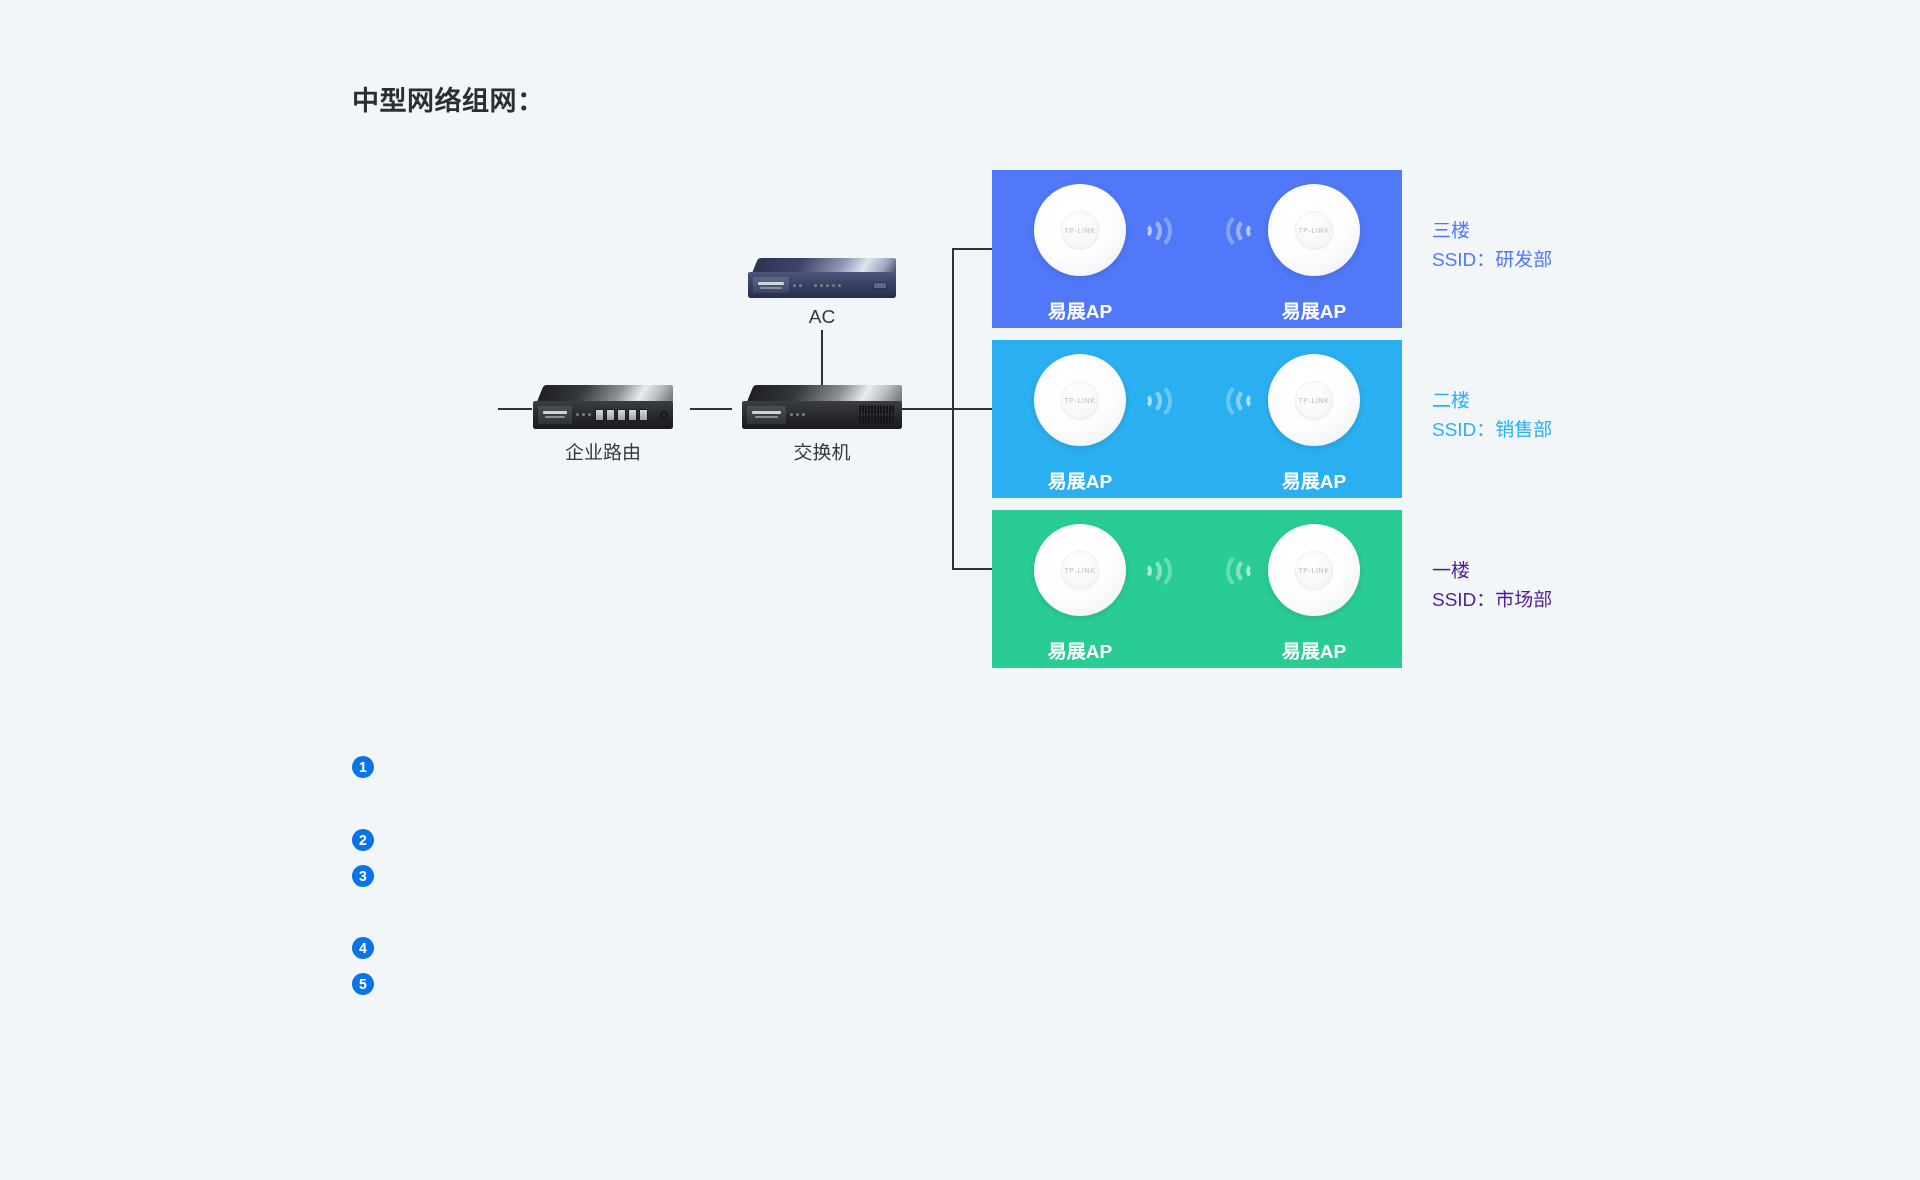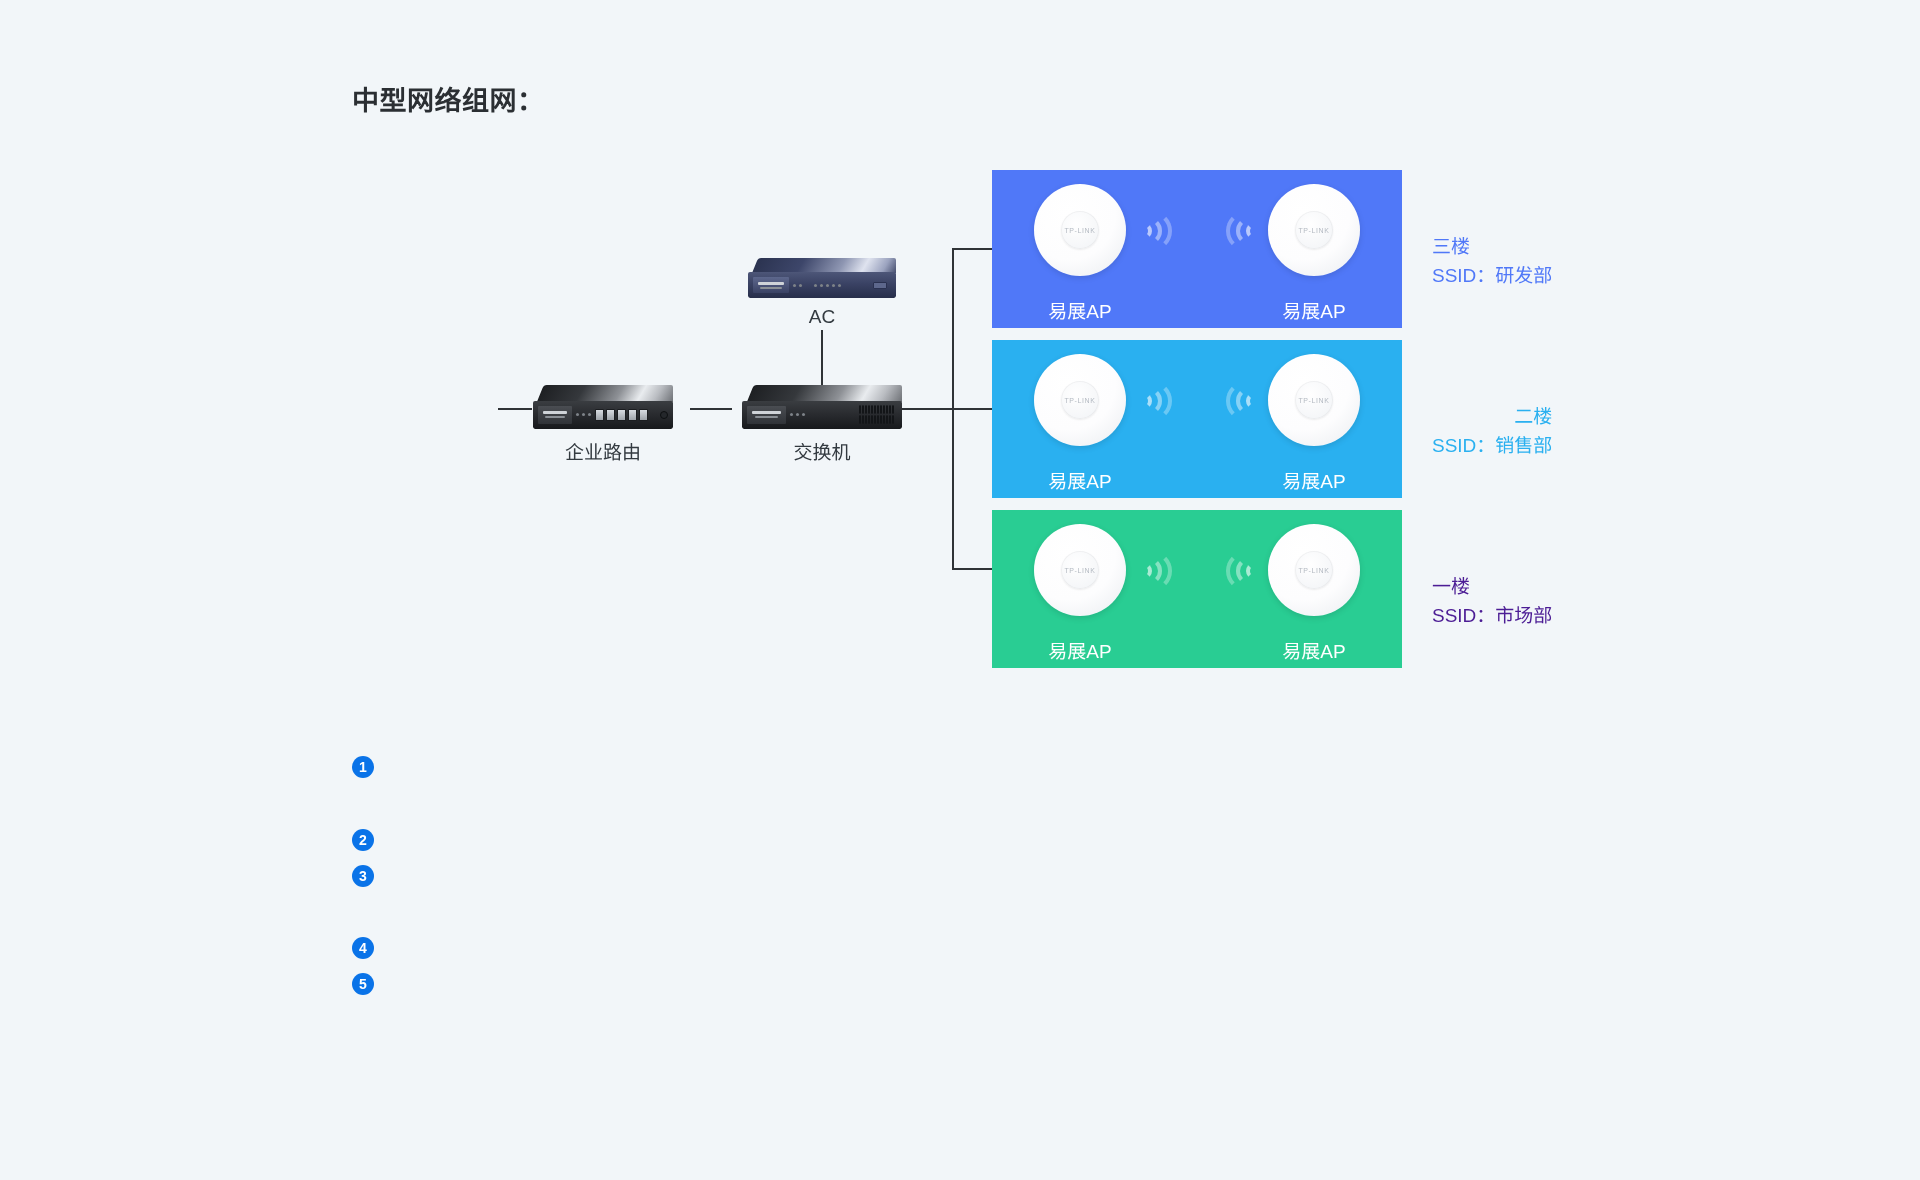--- a/index.html
+++ b/index.html
@@ -218,21 +218,21 @@
   }
 
   .ap-caption {
     position: absolute;
     top: 112px;
     left: 50%;
     transform: translateX(-50%);
     white-space: nowrap;
     color: #ffffff;
     font-size: 19px;
-    font-weight: 400;
+    font-weight: 700;
   }
 
   
   .waves {
     position: absolute;
     top: 38px;
     width: 44px;
     height: 46px;
   }
   .waves span {
@@ -258,24 +258,23 @@
   .waves.left span:nth-child(2) { right: 0px; }
   .waves.left span:nth-child(3) { right: -2px; }
 
   
   .floor-tag {
     position: absolute;
     left: 1432px;
     white-space: nowrap;
     font-size: 19px;
     line-height: 1.55;
-    margin-top: 16px;
   }
   #tag-3 { top: 216px; color: #5078f8; }
-  #tag-2 { top: 386px; color: #2ab0f0; text-align: right; }
+  #tag-2 { top: 386px; color: #2ab0f0; }
   #tag-1 { top: 556px; color: #29cd93; }
 
   
   #steps {
     position: absolute;
     left: 352px;
     top: 756px;
     width: 1200px;
   }
   .step-row {

